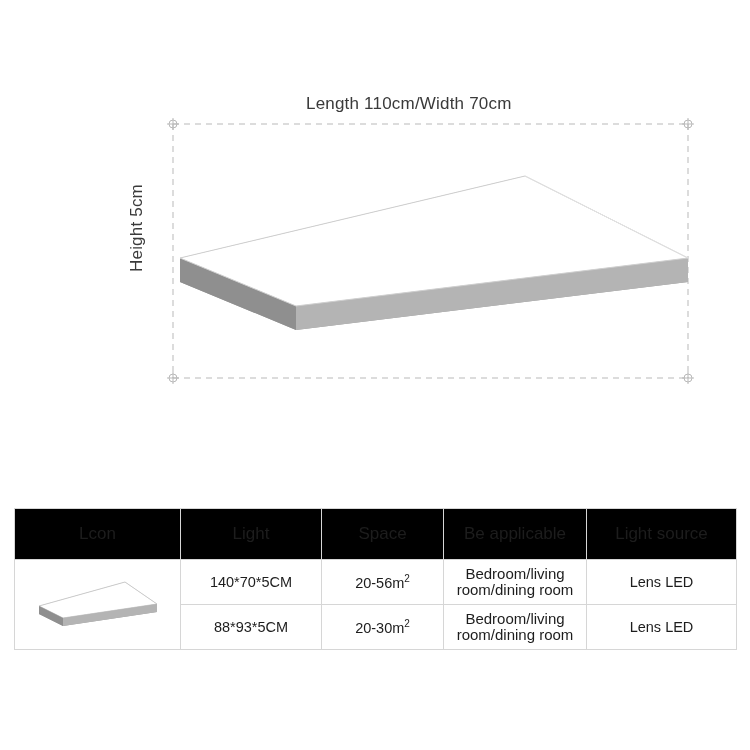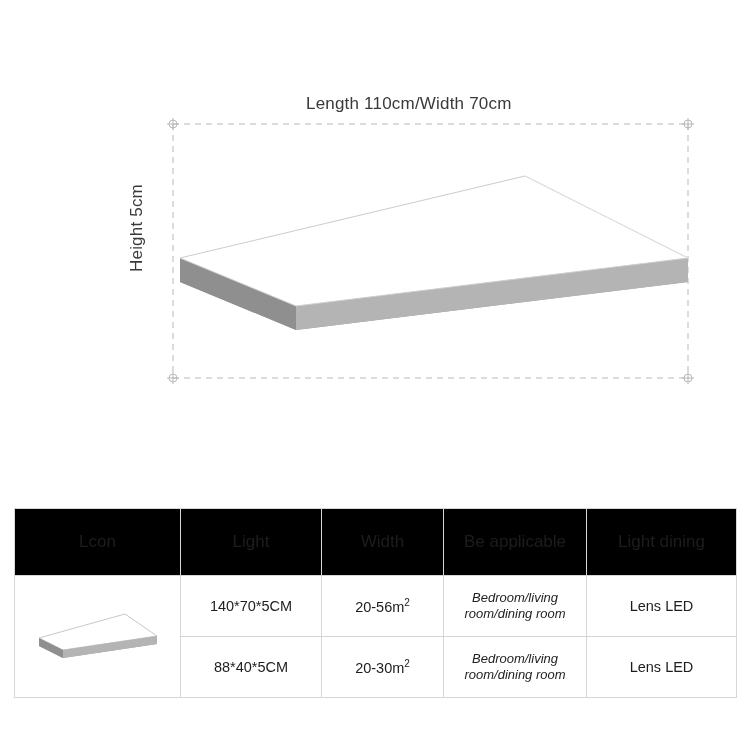--- a/index.html
+++ b/index.html
@@ -49,21 +49,21 @@
   #spec-table {
     position: absolute;
     left: 14px;
     top: 508px;
     width: 722px;
     border-collapse: collapse;
     table-layout: fixed;
   }
   #spec-table td, #spec-table th {
     border: 1px solid #d6d6d6;
-    padding: 8px;
+    padding: 0;
     text-align: center;
     vertical-align: middle;
     color: #1d1d1d;
   }
   thead th {
     background: #000000;
     color: #ffffff;
     font-size: 17px;
     font-weight: normal;
     height: 50px;
@@ -73,23 +73,22 @@
     height: 44px;
     font-size: 14.5px;
     background: #ffffff;
   }
   .icon-cell {
     background: #ffffff;
     position: relative;
     padding: 0;
   }
   .cell-multiline {
-    font-size: 13px;
+    font-size: 15px;
     line-height: 16px;
-    font-style: italic;
   }
   .sup {
     font-size: 10px;
     vertical-align: super;
   }
 
   
   #table-lamp {
     position: absolute;
     left: 50%;
@@ -149,23 +148,23 @@
     <col style="width:166px">
     <col style="width:141px">
     <col style="width:122px">
     <col style="width:143px">
     <col style="width:150px">
   </colgroup>
   <thead>
     <tr>
       <th>Lcon</th>
       <th>Light</th>
-      <th>Width</th>
+      <th>Space</th>
       <th>Be applicable</th>
-      <th>Light dining</th>
+      <th>Light source</th>
     </tr>
   </thead>
   <tbody>
     <tr>
       <td class="icon-cell" rowspan="2">
         <svg id="table-lamp" width="130" height="62" viewBox="0 0 130 62">
           <path d="M6,40 L30,52 L124,38 L124,30 L92,8 L6,32 Z" fill="#9d9d9d"></path>
           <path d="M6,32 L92,8 L124,30 L30,44 Z" fill="#ffffff" stroke="#cccccc" stroke-width="1" stroke-linejoin="round"></path>
           <path d="M30,44 L30,52 L124,38 L124,30 Z" fill="#b4b4b4"></path>
           <path d="M6,32 L6,40 L30,52 L30,44 Z" fill="#8f8f8f"></path>
@@ -175,21 +174,21 @@
       <td>
         <span>20-56</span><span>m</span><span class="sup">2</span>
       </td>
       <td class="cell-multiline">
         <span>Bedroom/living</span><br>
         <span>room/dining room</span>
       </td>
       <td>Lens LED</td>
     </tr>
     <tr>
-      <td>88*40*5CM</td>
+      <td>88*93*5CM</td>
       <td>
         <span>20-30</span><span>m</span><span class="sup">2</span>
       </td>
       <td class="cell-multiline">
         <span>Bedroom/living</span><br>
         <span>room/dining room</span>
       </td>
       <td>Lens LED</td>
     </tr>
   </tbody>

